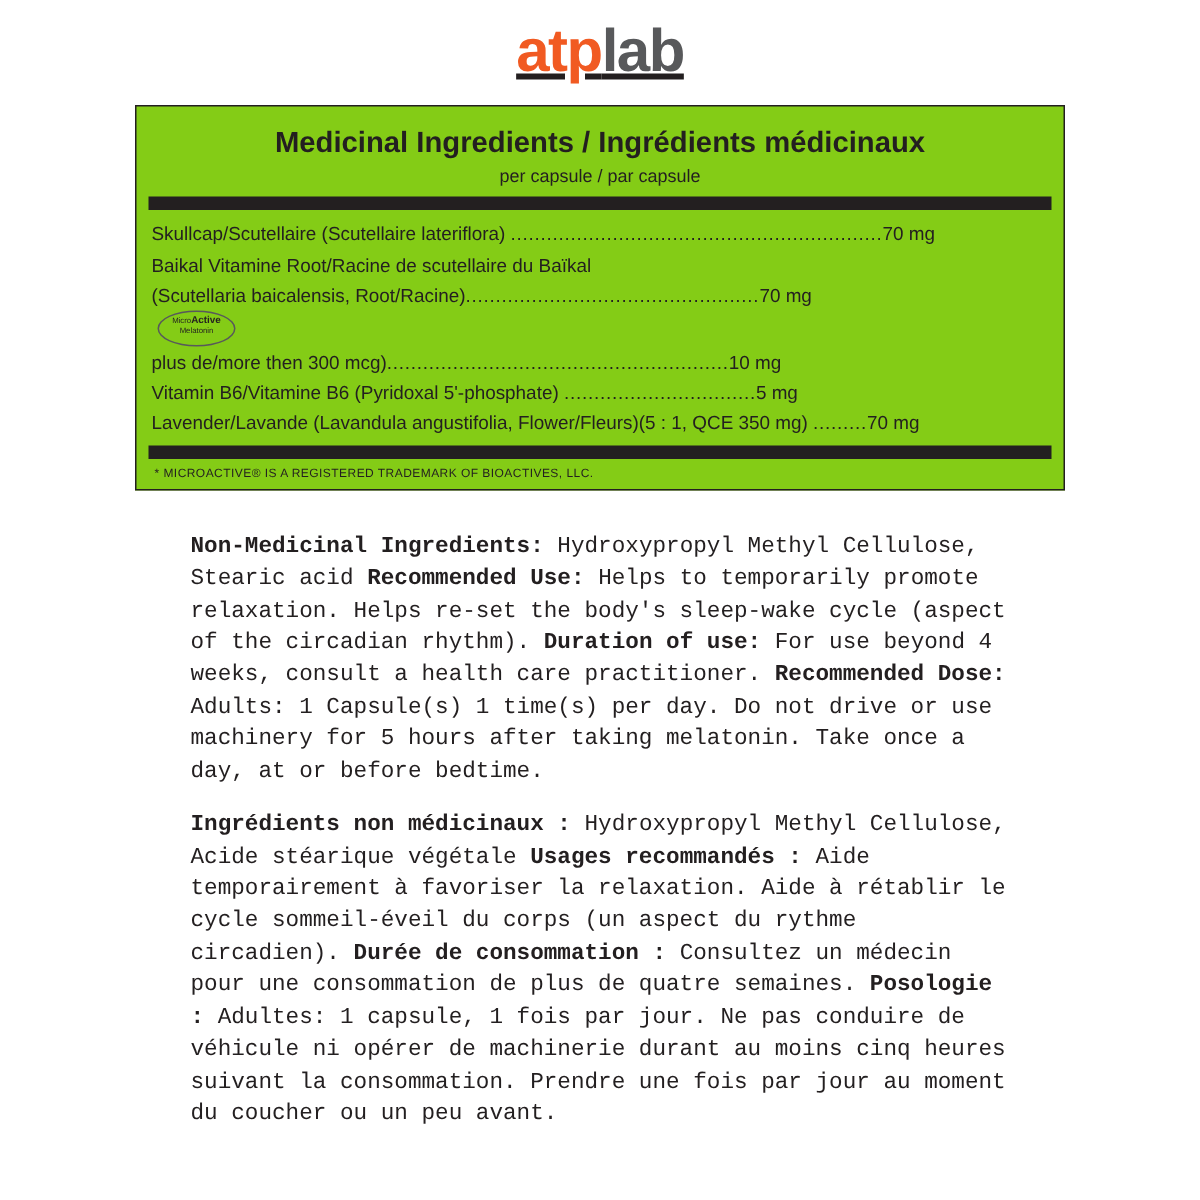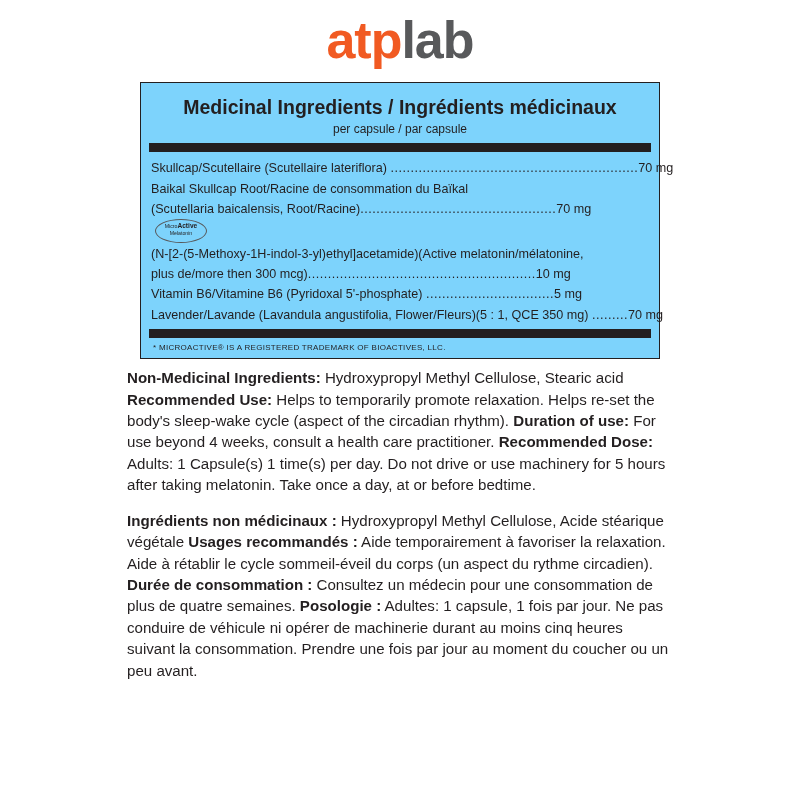--- a/index.html
+++ b/index.html
@@ -18,36 +18,37 @@
     position: relative;
     width: 800px;
     height: 800px;
     box-sizing: border-box;
   }
 
   
   .logo {
     text-align: center;
     padding-top: 14px;
-    font-size: 52px;
+    font-size: 40px;
     font-weight: bold;
     letter-spacing: -1px;
     line-height: 1;
+    text-decoration: underline;
   }
   .logo .atp { color: #f15a22; }
   .logo .lab { color: #58595b; }
 
   
   .panel {
     margin: 16px auto 0 auto;
-    width: 520px;
+    width: 620px;
     border: 1px solid #231f20;
     box-sizing: border-box;
     padding: 10px 0 0 0;
-    background: #7dd3fc;
+    background: #84cc16;
   }
   .panel-title {
     text-align: center;
     font-size: 19.5px;
     font-weight: bold;
     line-height: 1.15;
     padding: 3px 8px 0 8px;
   }
   .panel-sub {
     text-align: center;
@@ -101,24 +102,25 @@
   .micro-badge .mtxt b { font-size: 6.6px; }
   .trademark {
     font-size: 8px;
     letter-spacing: 0.3px;
     padding: 5px 10px 6px 12px;
   }
 
   
   .body-copy {
     width: 546px;
-    margin: 8px auto 0 auto;
+    margin: 27px auto 0 auto;
     font-size: 15.1px;
     line-height: 1.42;
     text-align: left;
+    font-family: Liberation Mono, monospace;
   }
   .body-copy p { margin: 0 0 14px 0; }
   .body-copy b { font-weight: bold; }
 </style>
 </head>
 <body>
 
 <div class="page">
 
   <div class="logo">
@@ -130,38 +132,35 @@
     <div class="panel-sub">per capsule / par capsule</div>
     <div class="rule-thick"></div>
 
     <div class="ingredients">
 
       <div class="ing-row">
         <span>Skullcap/Scutellaire (Scutellaire lateriflora) </span><span class="dots">..............................................................</span><span class="ing-amt">70 mg</span>
       </div>
 
       <div class="ing-row">
-        <span>Baikal Skullcap Root/Racine de consommation du Baïkal</span><span class="dots"></span><span class="ing-amt"></span>
+        <span>Baikal Vitamine Root/Racine de scutellaire du Baïkal</span><span class="dots"></span><span class="ing-amt"></span>
       </div>
 
       <div class="ing-row">
         <span>(Scutellaria baicalensis, Root/Racine)</span><span class="dots">.................................................</span><span class="ing-amt">70 mg</span>
       </div>
 
 
       <div class="ing-row">
         <span class="micro-badge">
           <span class="ellipse"></span>
           <span class="mtxt"><span>Micro</span><b>Active</b><br><span>Melatonin</span></span>
         </span>
       </div>
 
-      <div class="ing-row">
-        <span>(N-[2-(5-Methoxy-1H-indol-3-yl)ethyl]acetamide)(Active melatonin/mélatonine,</span>
-      </div>
 
       <div class="ing-row">
         <span>plus de/more then 300 mcg)</span><span class="dots">.........................................................</span><span class="ing-amt">10 mg</span>
       </div>
 
       <div class="ing-row">
         <span>Vitamin B6/Vitamine B6 (Pyridoxal 5'-phosphate) </span><span class="dots">................................</span><span class="ing-amt">5 mg</span>
       </div>
 
 

